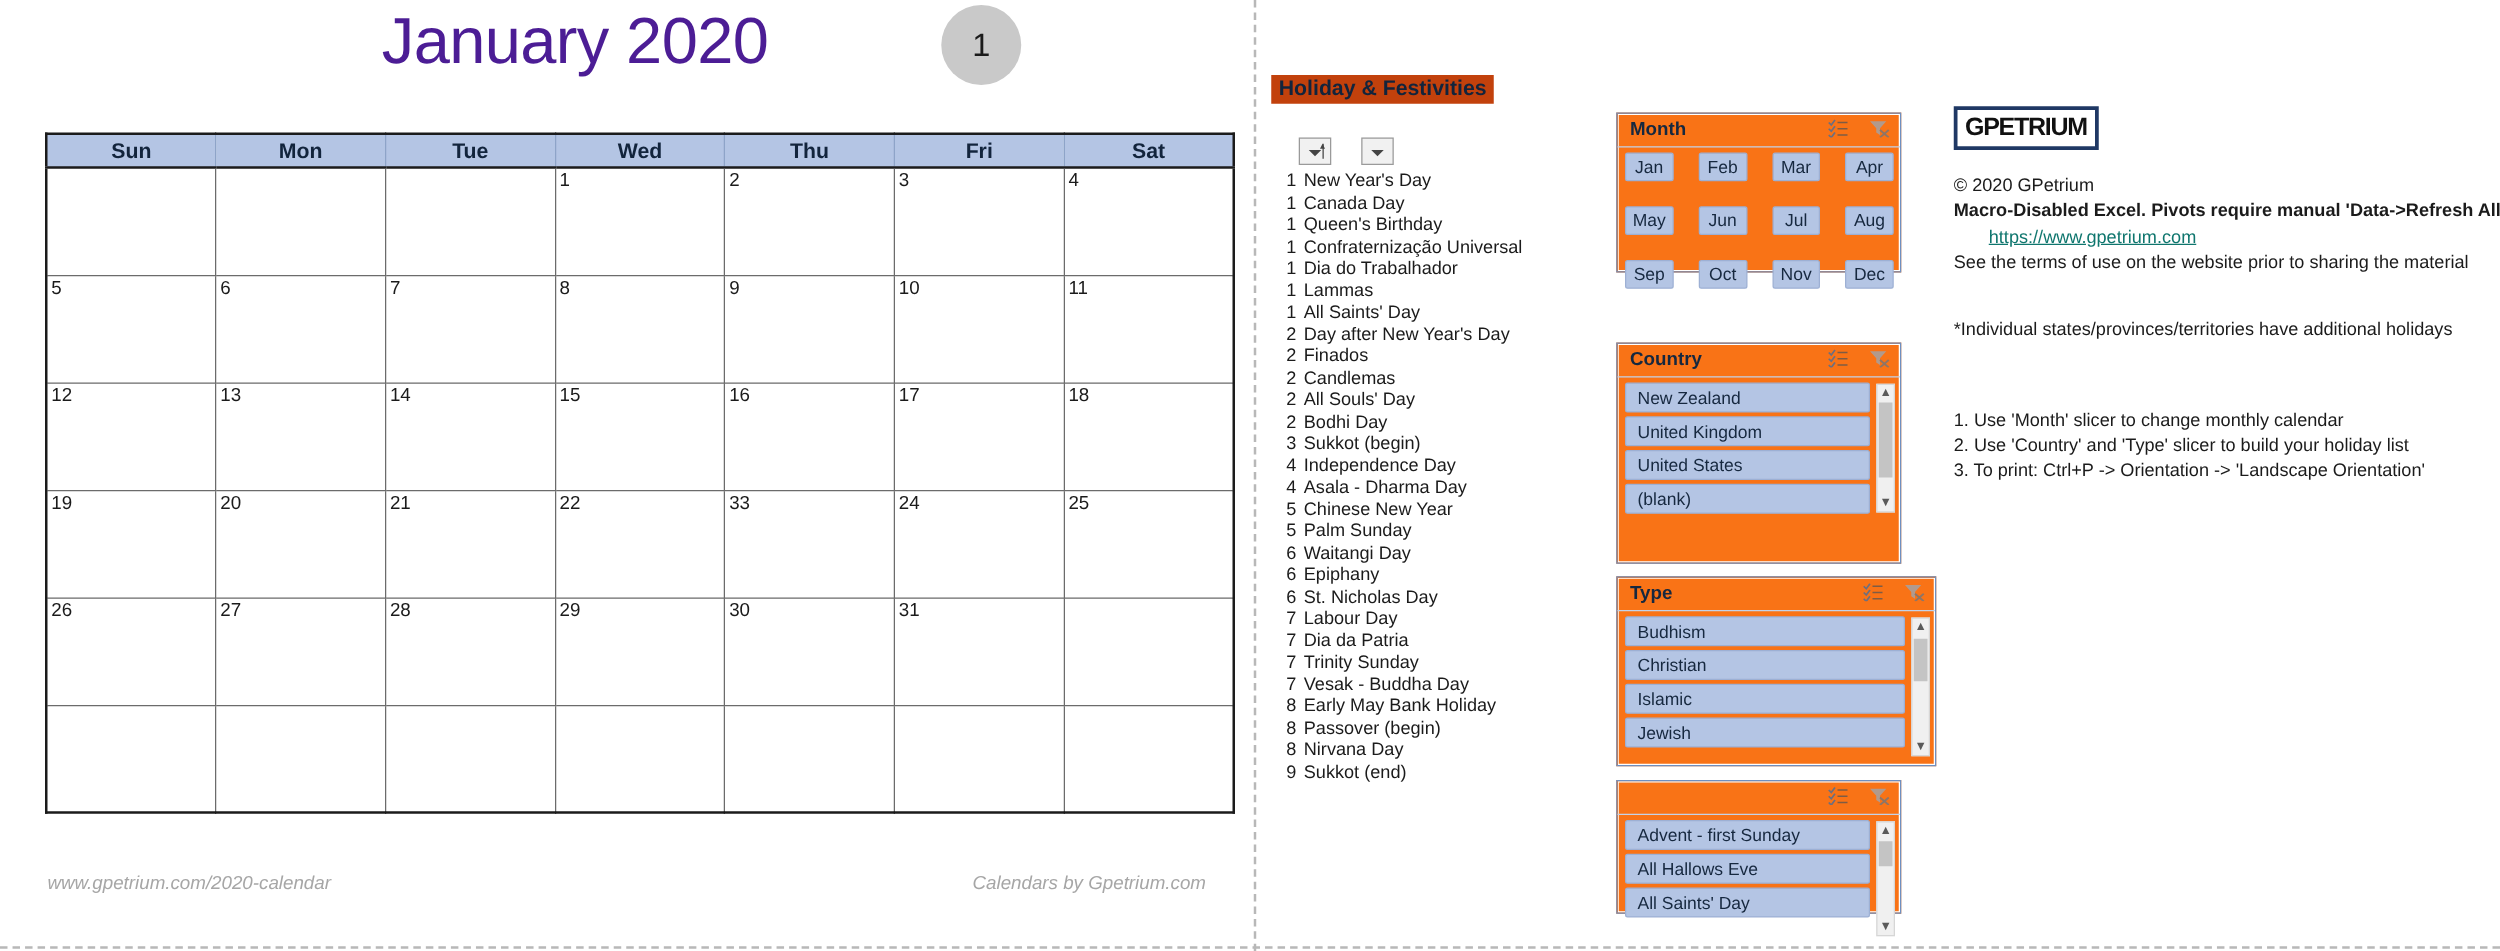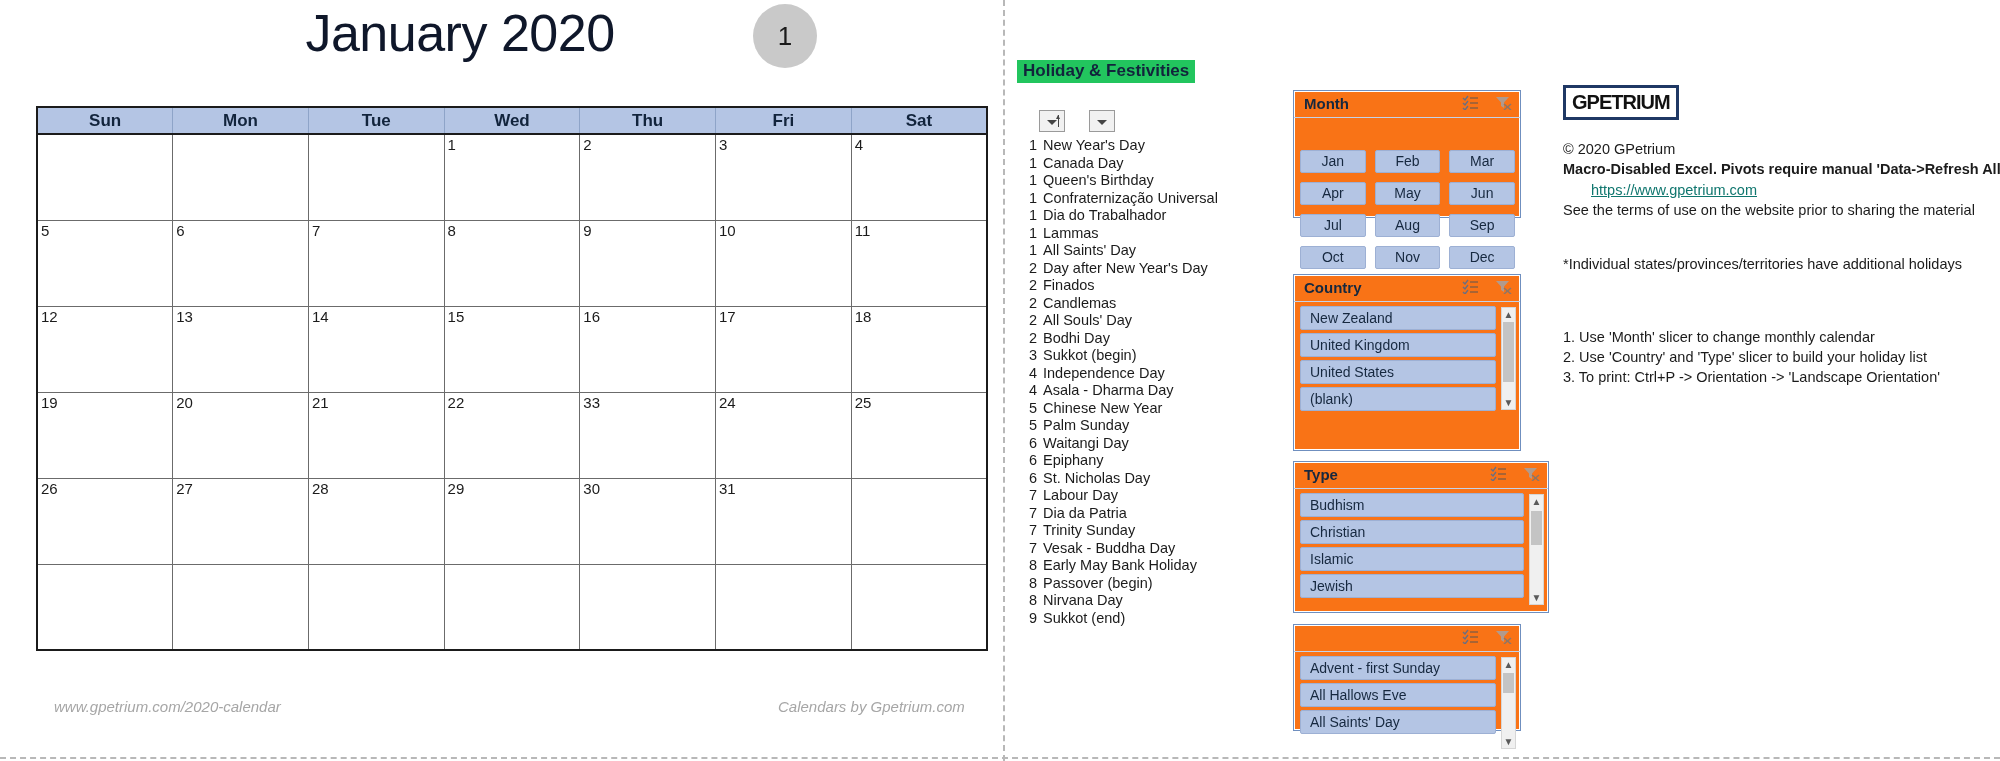--- a/index.html
+++ b/index.html
@@ -36,21 +36,21 @@
     left: 0; top: 0;
     width: 1005px; height: 761px;
   }
   #cal-title {
     position: absolute;
     left: 250px; top: 2px;
     width: 420px;
     text-align: center;
     font-size: 52px;
     font-weight: 400;
-    color: #0f172a;
+    color: #4c1d95;
     letter-spacing: -0.5px;
     line-height: 62px;
     white-space: nowrap;
   }
   #month-badge {
     position: absolute;
     left: 753px; top: 4px;
     width: 64px; height: 64px;
     border-radius: 50%;
     background: #c9c9c9;
@@ -90,33 +90,33 @@
   }
   #cal-table tr:last-child td { border-bottom: none; }
 
   .cal-foot {
     position: absolute;
     top: 698px;
     font-size: 15px;
     font-style: italic;
     color: #a6a6a6;
   }
-  #cal-foot-left  { left: 54px; }
+  #cal-foot-left  { left: 38px; }
   #cal-foot-right { left: 778px; }
 
   
   #holiday-region {
     position: absolute;
     left: 1005px; top: 0;
     width: 283px; height: 761px;
   }
   #holiday-title {
     position: absolute;
     left: 12px; top: 60px;
-    background: #22c55e;
+    background: #c2410c;
     color: #12243c;
     font-size: 17px;
     font-weight: bold;
     padding: 1px 6px 2px 6px;
     white-space: nowrap;
   }
   #filter-buttons {
     position: absolute;
     left: 34px; top: 110px;
     display: flex;
@@ -198,23 +198,22 @@
     gap: 16px;
   }
   .icon-multiselect, .icon-clearfilter { opacity: .75; }
 
   .slicer-body {
     position: relative;
     padding: 4px 5px 4px 6px;
   }
   .slicer-grid {
     display: grid;
-    grid-template-columns: repeat(3, 1fr);
-    gap: 9px;
-    margin-top: 28px;
+    grid-template-columns: repeat(4, 1fr);
+    gap: 20px;
   }
   .sl-item {
     background: #b4c5e4;
     border: 1px solid #9db0d4;
     border-radius: 2px;
     font-size: 14px;
     color: #16283f;
     height: 23px;
     line-height: 21px;
     padding-left: 9px;

